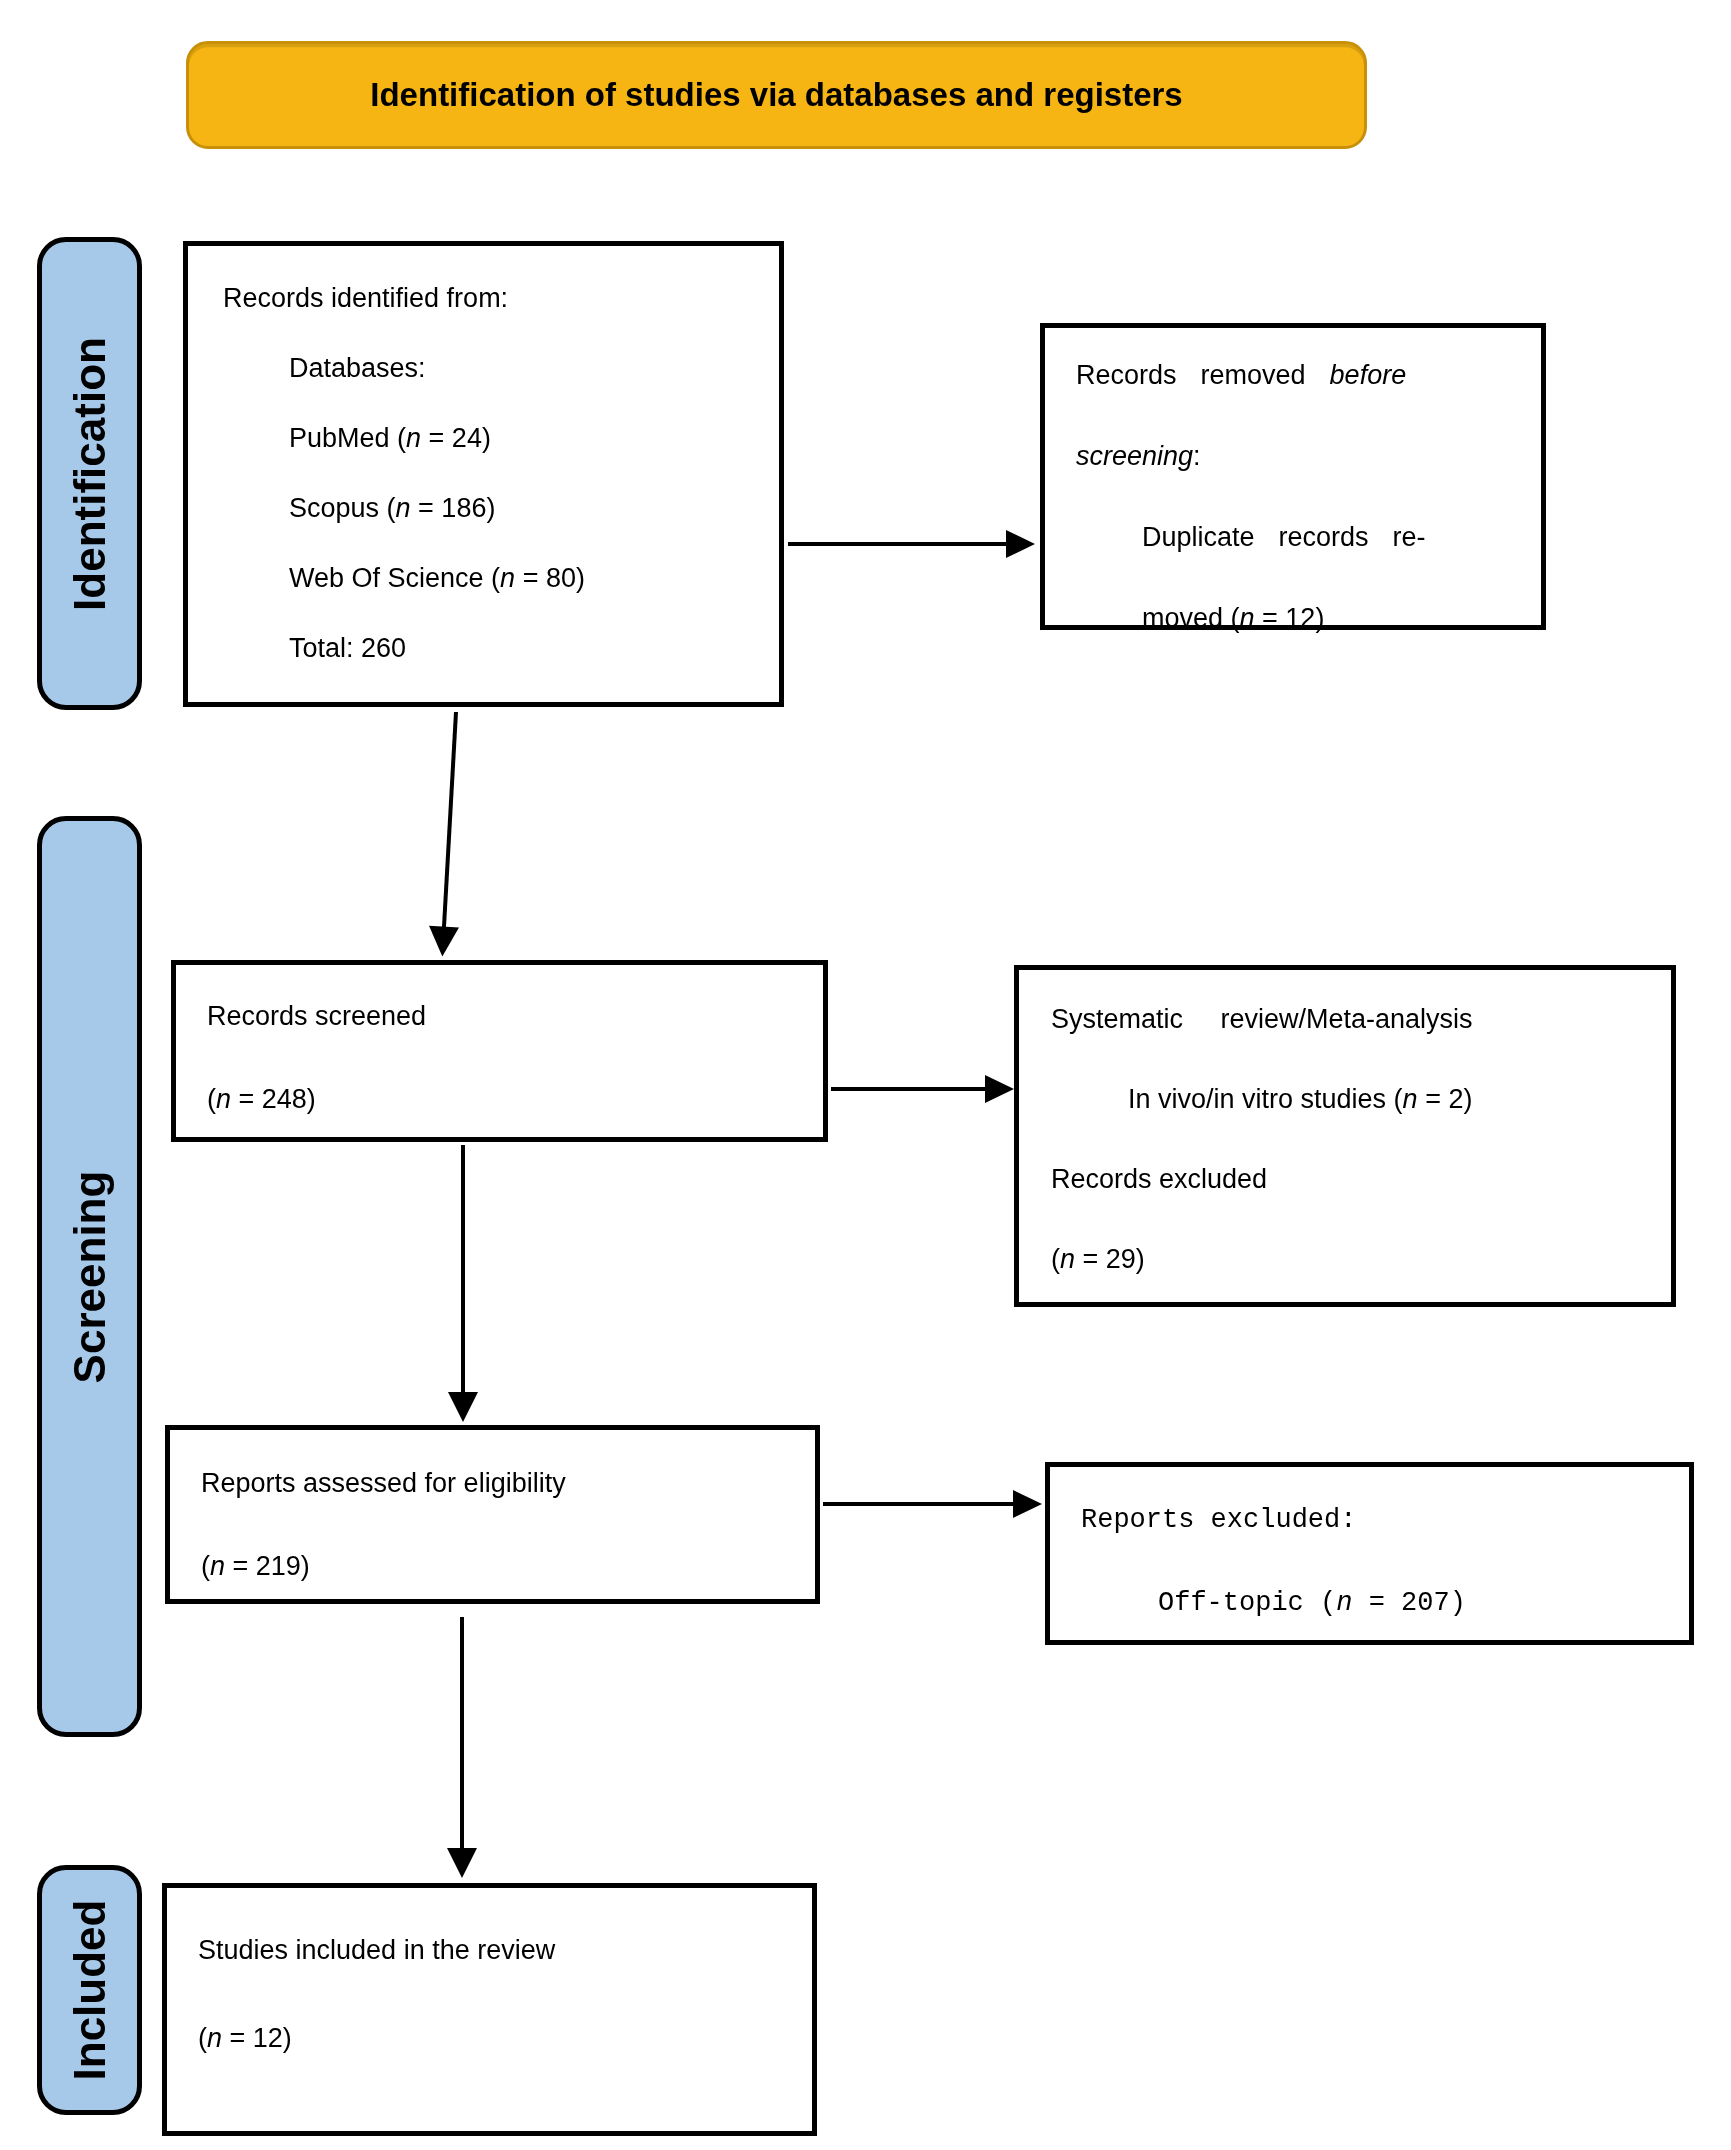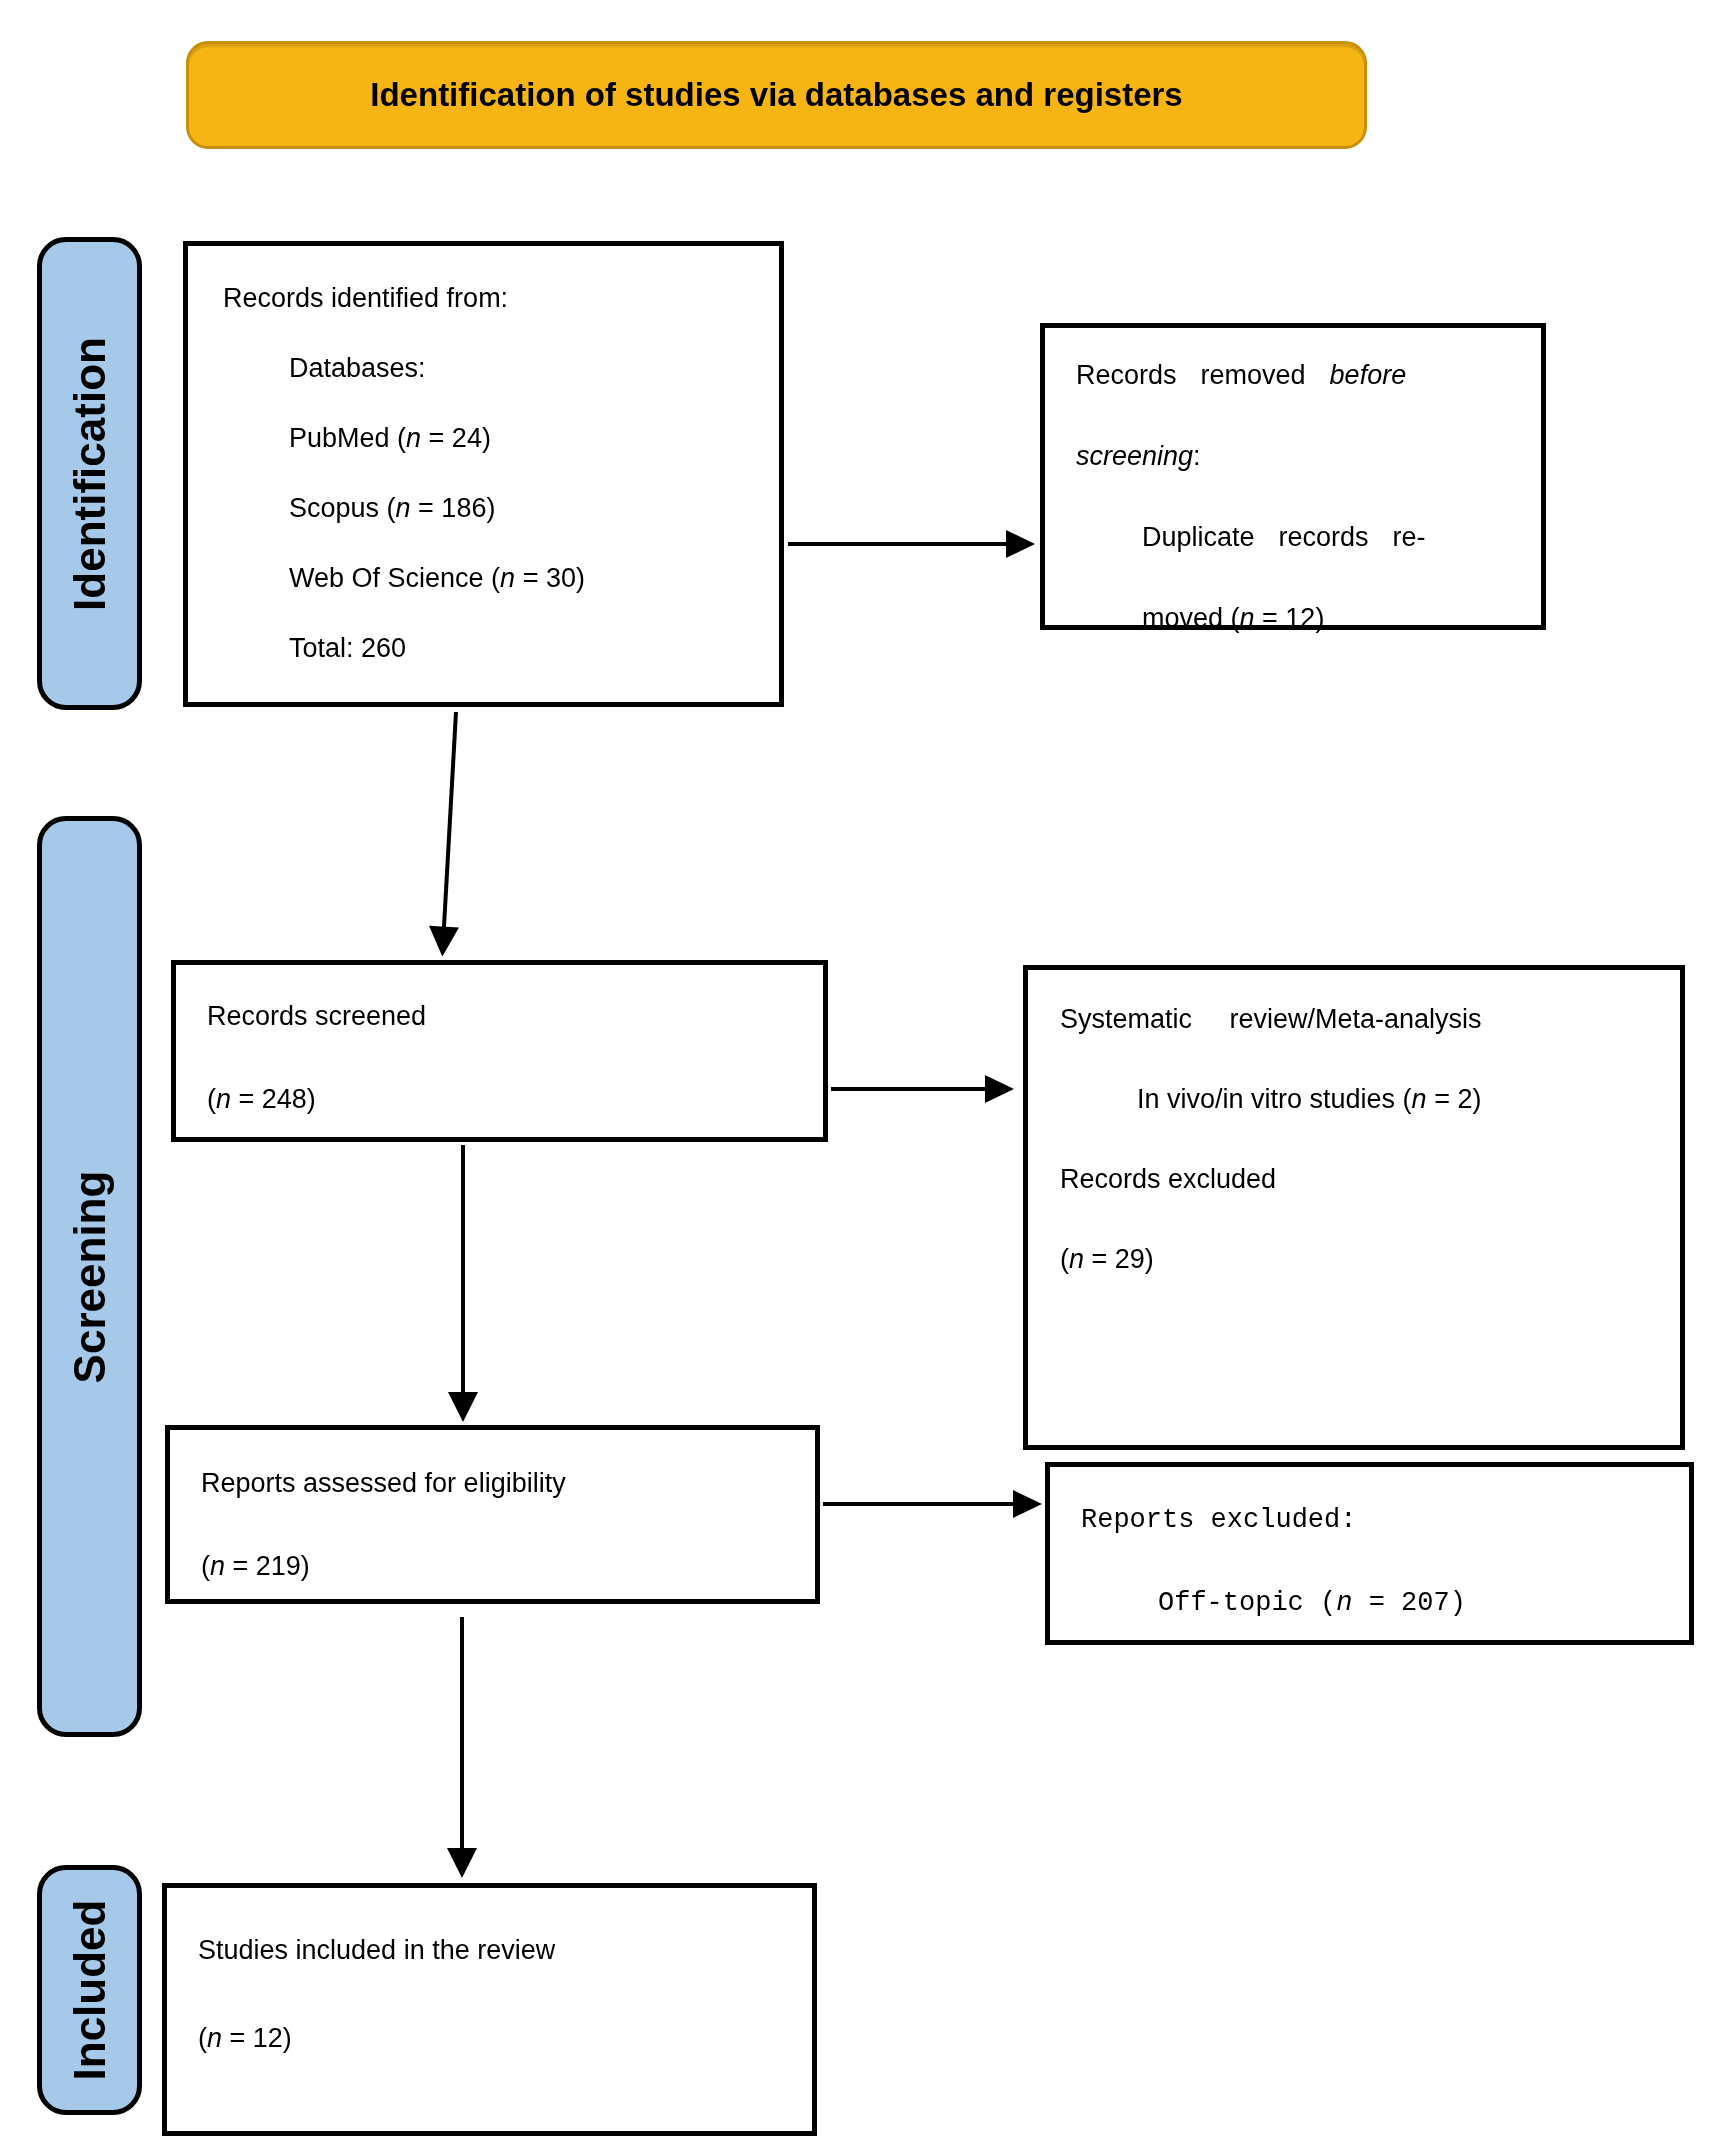--- a/index.html
+++ b/index.html
@@ -68,21 +68,21 @@
   }
   .flow-box .line{white-space:nowrap; line-height:var(--lh);}
   .flow-box .line.ind{padding-left:var(--indent);}
   .it{font-style:italic;}
   .ws1{word-spacing:16.5px;}
   .ws2{word-spacing:30px;}
 
   #box-identified{left:183px; top:241px; width:601px; height:466px; padding:16.5px 16.5px 0 35px; --lh:70px;}
   #box-removed{left:1040px; top:323px; width:506px; height:307px; padding:6.6px 15.4px 0 31px; --lh:81px;}
   #box-screened{left:171px; top:960px; width:657px; height:182px; padding:10px 16.5px 0 31px; --lh:83px;}
-  #box-excluded-screening{left:1014px; top:965px; width:662px; height:485px; padding:8.8px 13.2px 0 32px;margin-left:9px; --lh:80px; --indent:77px;}
+  #box-excluded-screening{left:1014px; top:965px; width:662px; height:342px; padding:8.8px 13.2px 0 32px; --lh:80px; --indent:77px;}
   #box-assessed{left:165px; top:1425px; width:655px; height:179px; padding:12px 16.5px 0 31px; --lh:83px;}
   #box-reports-excluded{left:1045px; top:1462px; width:649px; height:183px; padding:12px 13.2px 0 31px;font-family:Liberation Mono, monospace; --lh:83px; --indent:77px;}
   #box-included{left:162px; top:1883px; width:655px; height:253px; padding:17.6px 16.5px 0 31px; --lh:88px;}
 
   
   .h-arrow{position:absolute; height:4.4px; background:var(--arrow);}
   .h-arrow::after{
     content:""; position:absolute; right:-28px; top:50%; transform:translateY(-50%);
     width:0; height:0;
     border-left:29px solid var(--arrow);
@@ -121,21 +121,21 @@
   </div>
   <div class="stage-bar" id="stage-included">
     <span>Included</span>
   </div>
 
   <div class="flow-box" id="box-identified">
       <div class="line"><span>Records identified from:</span></div>
       <div class="line ind"><span>Databases:</span></div>
       <div class="line ind"><span>PubMed (</span><span class="it">n</span><span> = 24)</span></div>
       <div class="line ind"><span>Scopus (</span><span class="it">n</span><span> = 186)</span></div>
-      <div class="line ind"><span>Web Of Science (</span><span class="it">n</span><span> = 30)</span></div>
+      <div class="line ind"><span>Web Of Science (</span><span class="it">n</span><span> = 80)</span></div>
       <div class="line ind"><span>Total: 260</span></div>
     </div>
   <div class="flow-box" id="box-removed">
       <div class="line ws1"><span>Records removed </span><span class="it">before</span></div>
       <div class="line"><span class="it">screening</span><span>:</span></div>
       <div class="line ind ws1"><span>Duplicate records re-</span></div>
       <div class="line ind"><span>moved (</span><span class="it">n</span><span> = 12)</span></div>
     </div>
   <div class="flow-box" id="box-screened">
       <div class="line"><span>Records screened</span></div>

